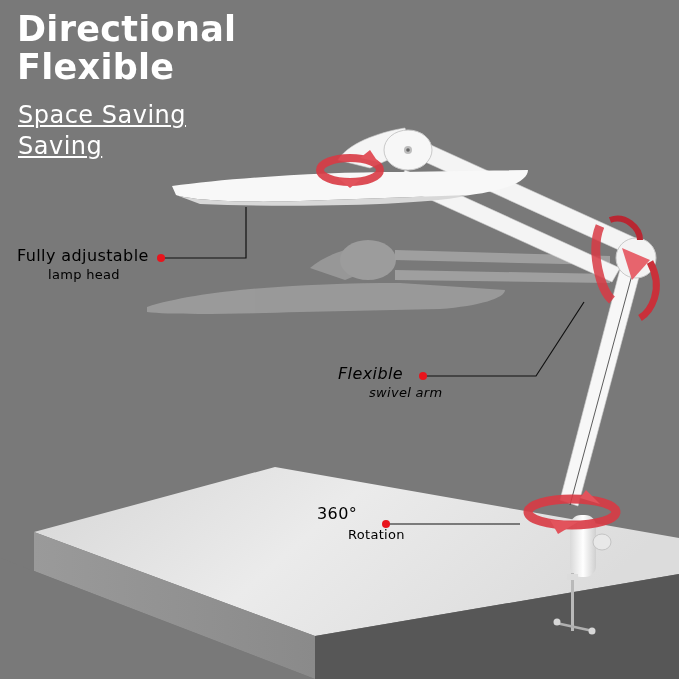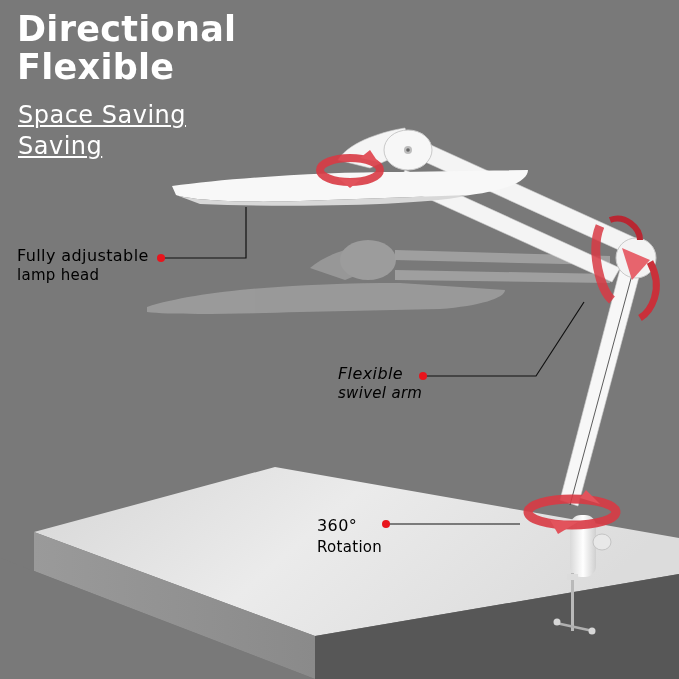--- a/index.html
+++ b/index.html
@@ -3,24 +3,24 @@
 <meta charset="utf-8">
 <style>
   html, body { margin: 0; padding: 0; }
   body { width: 679px; height: 679px; overflow: hidden; background: #7a7a7a; }
   .stage { position: relative; width: 679px; height: 679px; background: #797979; font-family: "DejaVu Sans", "Liberation Sans", sans-serif; }
   svg.art { position: absolute; left: 0; top: 0; }
   .title { position: absolute; left: 17px; top: 10px; color: #ffffff; font-weight: bold; font-size: 35px; line-height: 38px; letter-spacing: 0.3px; }
   .subtitle { position: absolute; left: 18px; top: 100px; color: #ffffff; font-size: 24px; line-height: 31px; letter-spacing: 0.5px; text-decoration: underline; }
   .callout { position: absolute; color: #000000; }
   .callout .main { font-size: 16px; line-height: 20px; letter-spacing: 0.4px; }
-  .callout .sub { font-size: 15px; line-height: 18px; letter-spacing: 0.3px; }
+  .callout .sub { font-size: 13px; line-height: 18px; letter-spacing: 0.3px; margin-left: 31px; }
   .c1 { left: 17px; top: 246px; }
   .c2 { left: 338px; top: 364px; font-style: italic; }
-  .c3 { left: 317px; top: 516px; }
+  .c3 { left: 317px; top: 504px; }
   .c3 .sub { margin-top: 2px; }
 </style>
 </head>
 <body>
 
 <div class="stage">
 
   <svg class="art" width="679" height="679" viewBox="0 0 679 679">
     <defs>
       <linearGradient id="deskTop" x1="0" y1="0" x2="1" y2="0.3">

